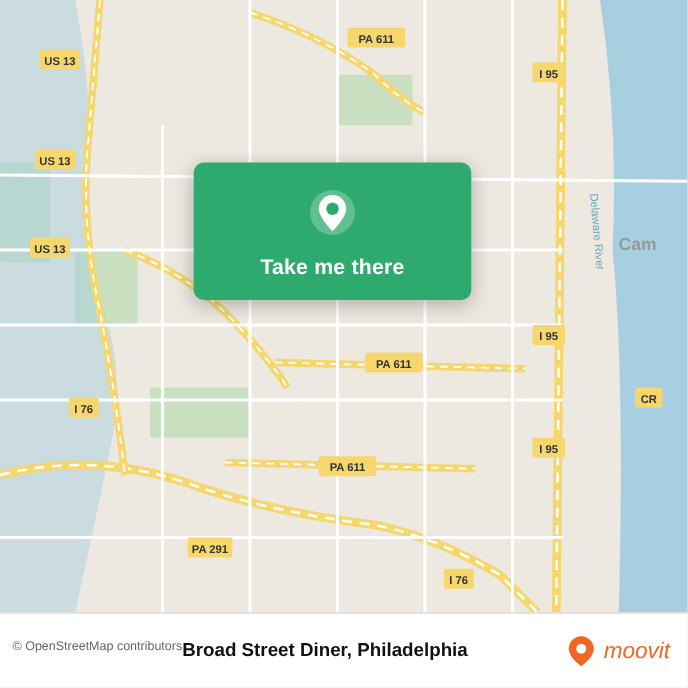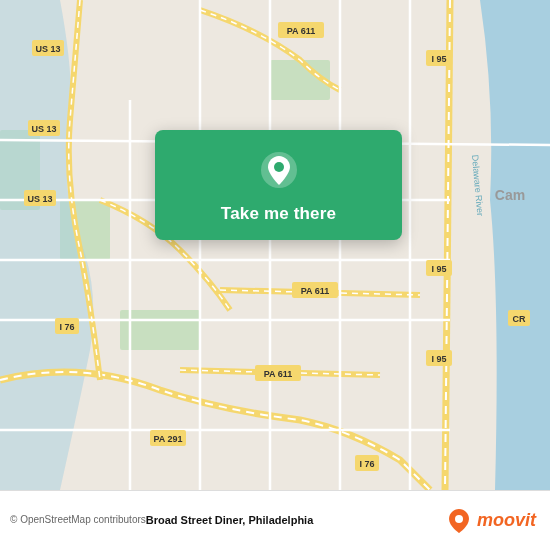--- a/index.html
+++ b/index.html
@@ -26,21 +26,21 @@
       height: 100%;
       position: absolute;
       top: 0; left: 0;
     }
 
     
     #location-card {
       position: absolute;
       top: 130px;
       left: 155px;
-      width: 247px;
+      width: 222px;
       background-color: #2eaa6e;
       border-radius: 8px;
       padding: 18px 20px 14px 20px;
       display: flex;
       flex-direction: column;
       align-items: center;
       box-shadow: 0 4px 16px rgba(0,0,0,0.25);
       z-index: 10;
     }
 
@@ -79,39 +79,39 @@
       flex-direction: row;
     }
 
     #osm-credit {
       font-size: 10px;
       color: #666;
       margin-bottom: 2px;
     }
 
     #location-name {
-      font-size: 11px;
+      font-size: 15px;
       font-weight: 600;
       color: #111;
     }
 
     #moovit-logo {
       display: flex;
       align-items: center;
       gap: 4px;
     }
 
     #moovit-logo .moovit-pin {
       width: 28px;
       height: 28px;
     }
 
     #moovit-logo .moovit-text {
       font-size: 18px;
-      font-weight: 700;
+      font-weight: 400;
       color: #f26522;
       font-style: italic;
     }
   </style>
 </head>
 <body>
 
 <div id="map-container">
 
   <svg class="map-svg" viewBox="0 0 550 490" xmlns="http://www.w3.org/2000/svg">

